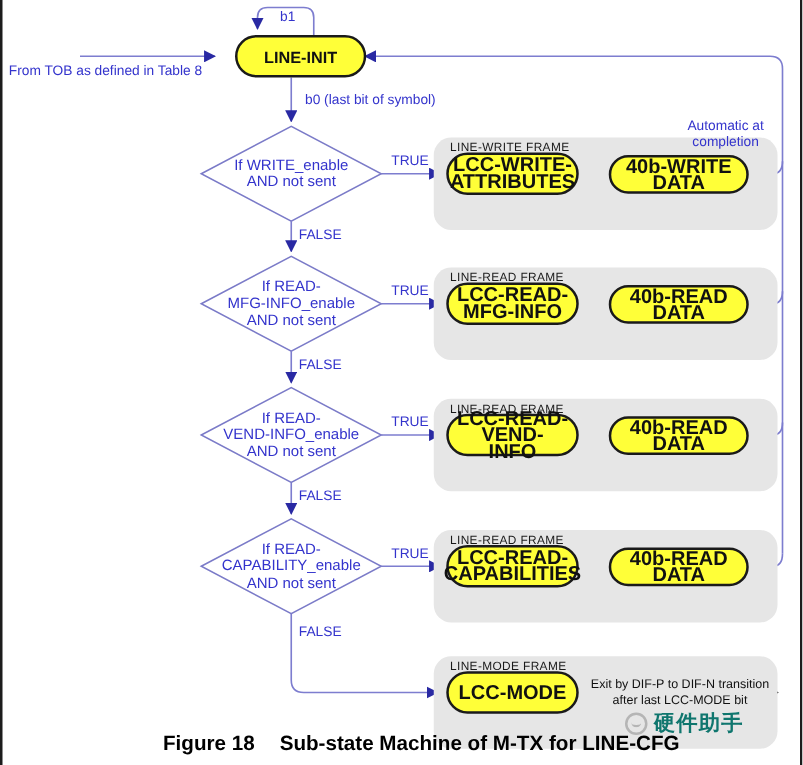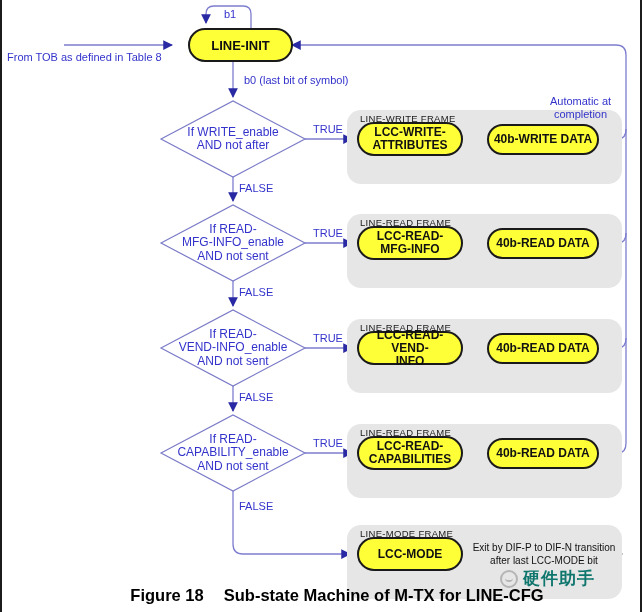--- a/index.html
+++ b/index.html
@@ -8,21 +8,21 @@
     font-family:"Liberation Sans",sans-serif;overflow:hidden;
     border-left:2px solid #1c1c1c;border-right:2px solid #1c1c1c;box-sizing:border-box;
   }
   .wires{position:absolute;left:0;top:0;width:642px;height:612px;}
   .pre{white-space:pre-line;}
   .blue{color:#3333cc;}
   .center{display:flex;align-items:center;justify-content:center;text-align:center;}
 
   .state{
     position:absolute;background:#ffff38;border:2px solid #1a1a1a;border-radius:17px;
-    color:#111;font-weight:700;font-size:12px;line-height:13px;
+    color:#111;font-weight:700;font-size:16px;line-height:13px;
   }
   .init{left:186px;top:28px;width:101px;height:30px;font-size:13px;}
 
   .frame{
     position:absolute;left:345px;width:275px;height:74px;background:#e6e6e6;border-radius:14px;
   }
   .frame-label{position:absolute;left:13px;top:3px;font-size:9.5px;color:#1a1a1a;letter-spacing:.3px;}
   .pill1{position:absolute;left:10px;top:12px;width:102px;height:30px;}
   .pill2{position:absolute;left:140px;top:14px;width:108px;height:27px;border-radius:16px;}
 
@@ -137,21 +137,21 @@
 after last LCC-MODE bit</div>
 
   <div class="state init center">LINE-INIT</div>
   <div class="edge-label" style="left:222px;top:8px;">b1</div>
   <div class="note" style="left:5px;top:51px;">From TOB as defined in Table 8</div>
   <div class="note pre" style="left:531px;top:47px;width:95px;text-align:center;margin-top:48px;">Automatic at
 completion</div>
   <div class="note" style="left:242px;top:74px;">b0 (last bit of symbol)</div>
 
   <div class="cond blue center pre" style="top:101px;">If WRITE_enable
-AND not after</div>
+AND not sent</div>
   <div class="cond blue center pre" style="top:205px;">If READ-
 MFG-INFO_enable
 AND not sent</div>
   <div class="cond blue center pre" style="top:310px;">If READ-
 VEND-INFO_enable
 AND not sent</div>
   <div class="cond blue center pre" style="top:415px;">If READ-
 CAPABILITY_enable
 AND not sent</div>
 

